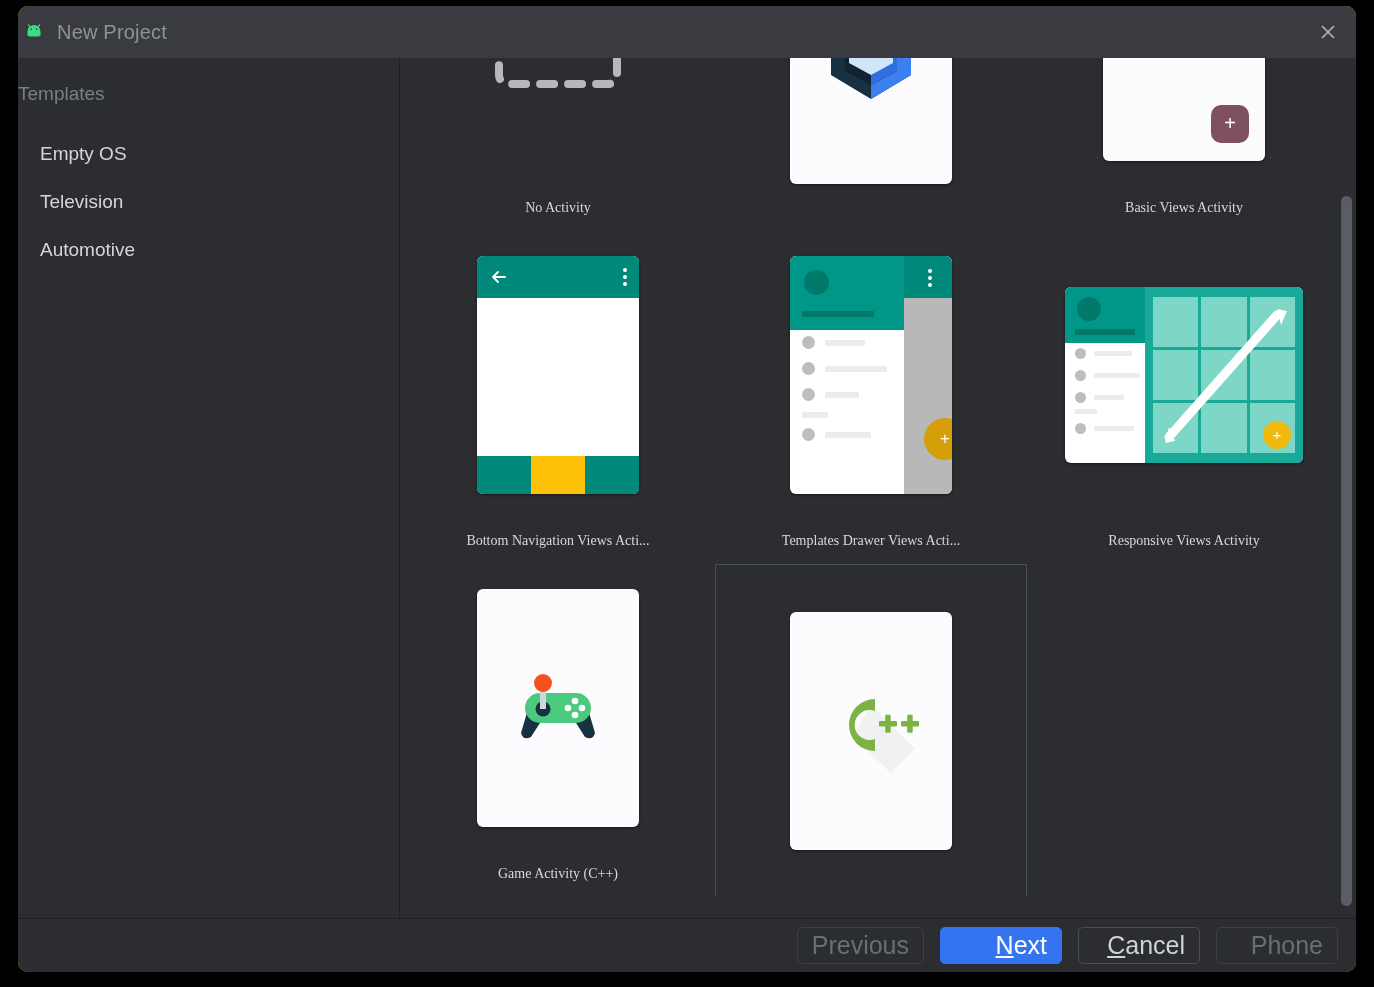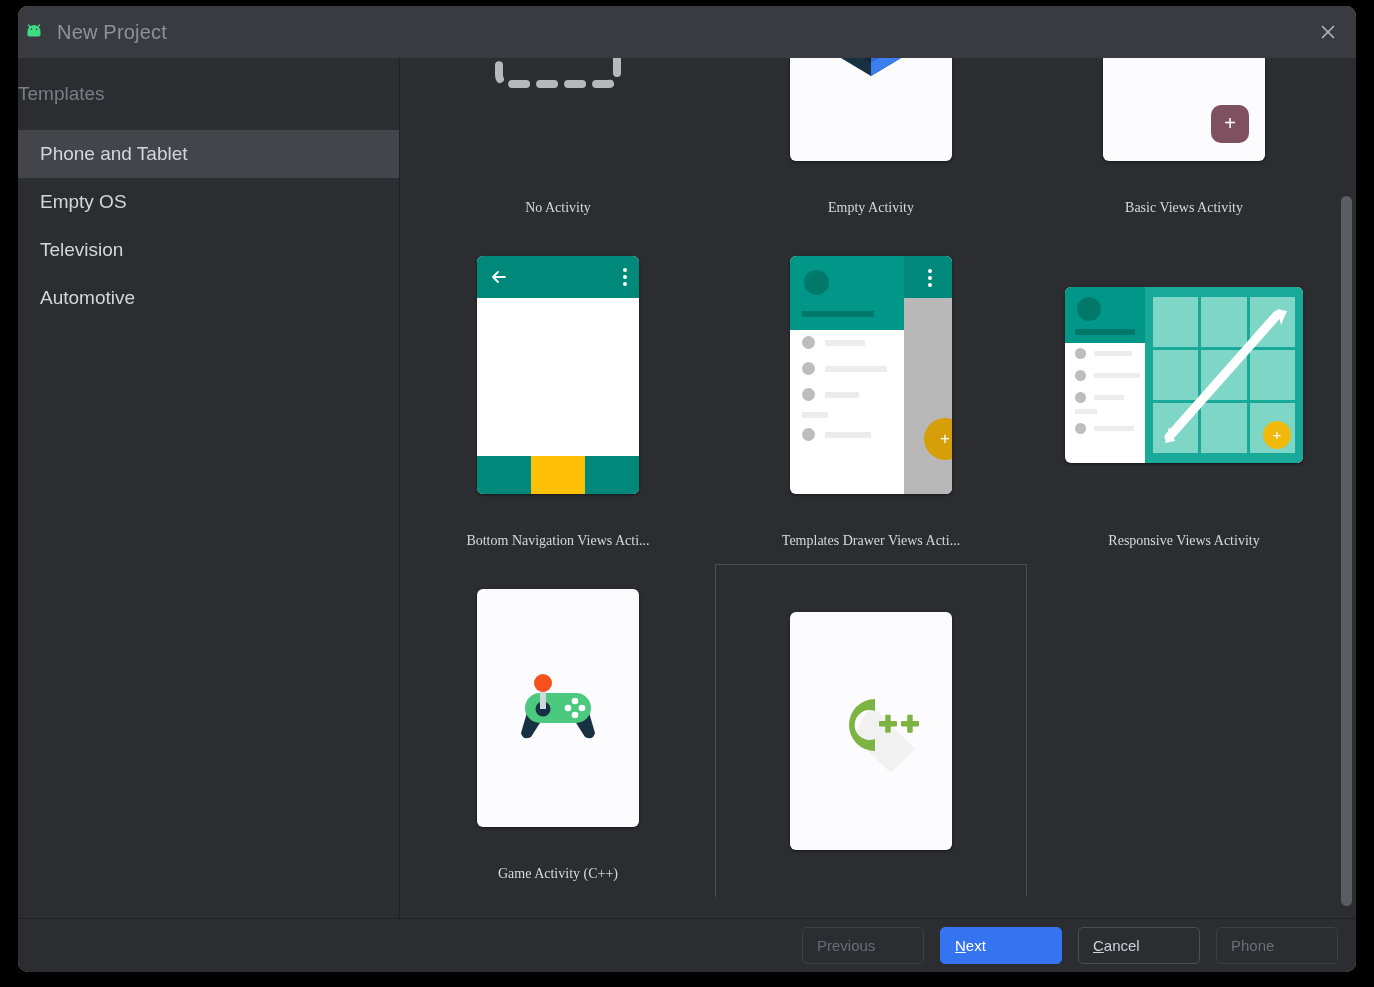--- a/index.html
+++ b/index.html
@@ -261,23 +261,23 @@
     box-sizing: border-box;
   }
   .btn {
     height: 37px;
     min-width: 122px;
     margin-left: 16px;
     border-radius: 5px;
     border: 1px solid #4a4d52;
     background: transparent;
     color: #cfd2d6;
-    font-size: 15px;
+    font-size: 25px;
     font-family: "Liberation Sans", sans-serif;
-    display: flex; align-items: center; justify-content: flex-start;
+    display: flex; align-items: center; justify-content: flex-end;
     cursor: pointer;
     box-sizing: border-box;
     padding: 0 14px;
   }
   .btn.disabled {
     color: #6a6e75;
     border-color: #3c3f44;
     cursor: default;
   }
   .btn.primary {
@@ -311,23 +311,20 @@
         <path d="M5 5 L17 17 M17 5 L5 17" stroke="#b9bcc2" stroke-width="1.5" fill="none"></path>
       </svg>
     </div>
   </div>
 
   <div id="body-area">
 
     <div id="sidebar">
       <div class="side-header">Templates</div>
 
-      <div class="side-item selected">
-        <span>Phone and Tablet</span>
-      </div>
       <div class="side-item">
         <span>Empty OS</span>
       </div>
       <div class="side-item">
         <span>Television</span>
       </div>
       <div class="side-item">
         <span>Automotive</span>
       </div>
     </div>
@@ -356,21 +353,20 @@
                   <path d="M52 10 L92 31 L92 62 L52 86 Z" fill="#3b7ff0"></path>
 
                   <path d="M52 26 L78 39 L78 58 L52 72 L26 58 L26 39 Z" fill="#10232f"></path>
                   <path d="M52 26 L78 39 L78 58 L52 72 Z" fill="#2d6fe0"></path>
 
                   <path d="M52 22 L74 34 L74 50 L52 62 L30 50 L30 34 Z" fill="#cfe6f7"></path>
                   <path d="M46 12 L52 10 L58 12 L52 16 Z" fill="#3ddc84"></path>
                 </svg>
               </div>
             </div>
-            <div class="cell-label">Empty Activity</div>
           </div>
 
           <div class="cell">
             <div class="thumb-wrap">
               <div class="card-white" style="display:block;">
                 <div class="fab-round" style="right:16px; bottom:18px; width:38px; height:38px; border-radius:10px; background:#7e5060; font-size:20px;">+</div>
               </div>
             </div>
             <div class="cell-label">Basic Views Activity</div>
           </div>

